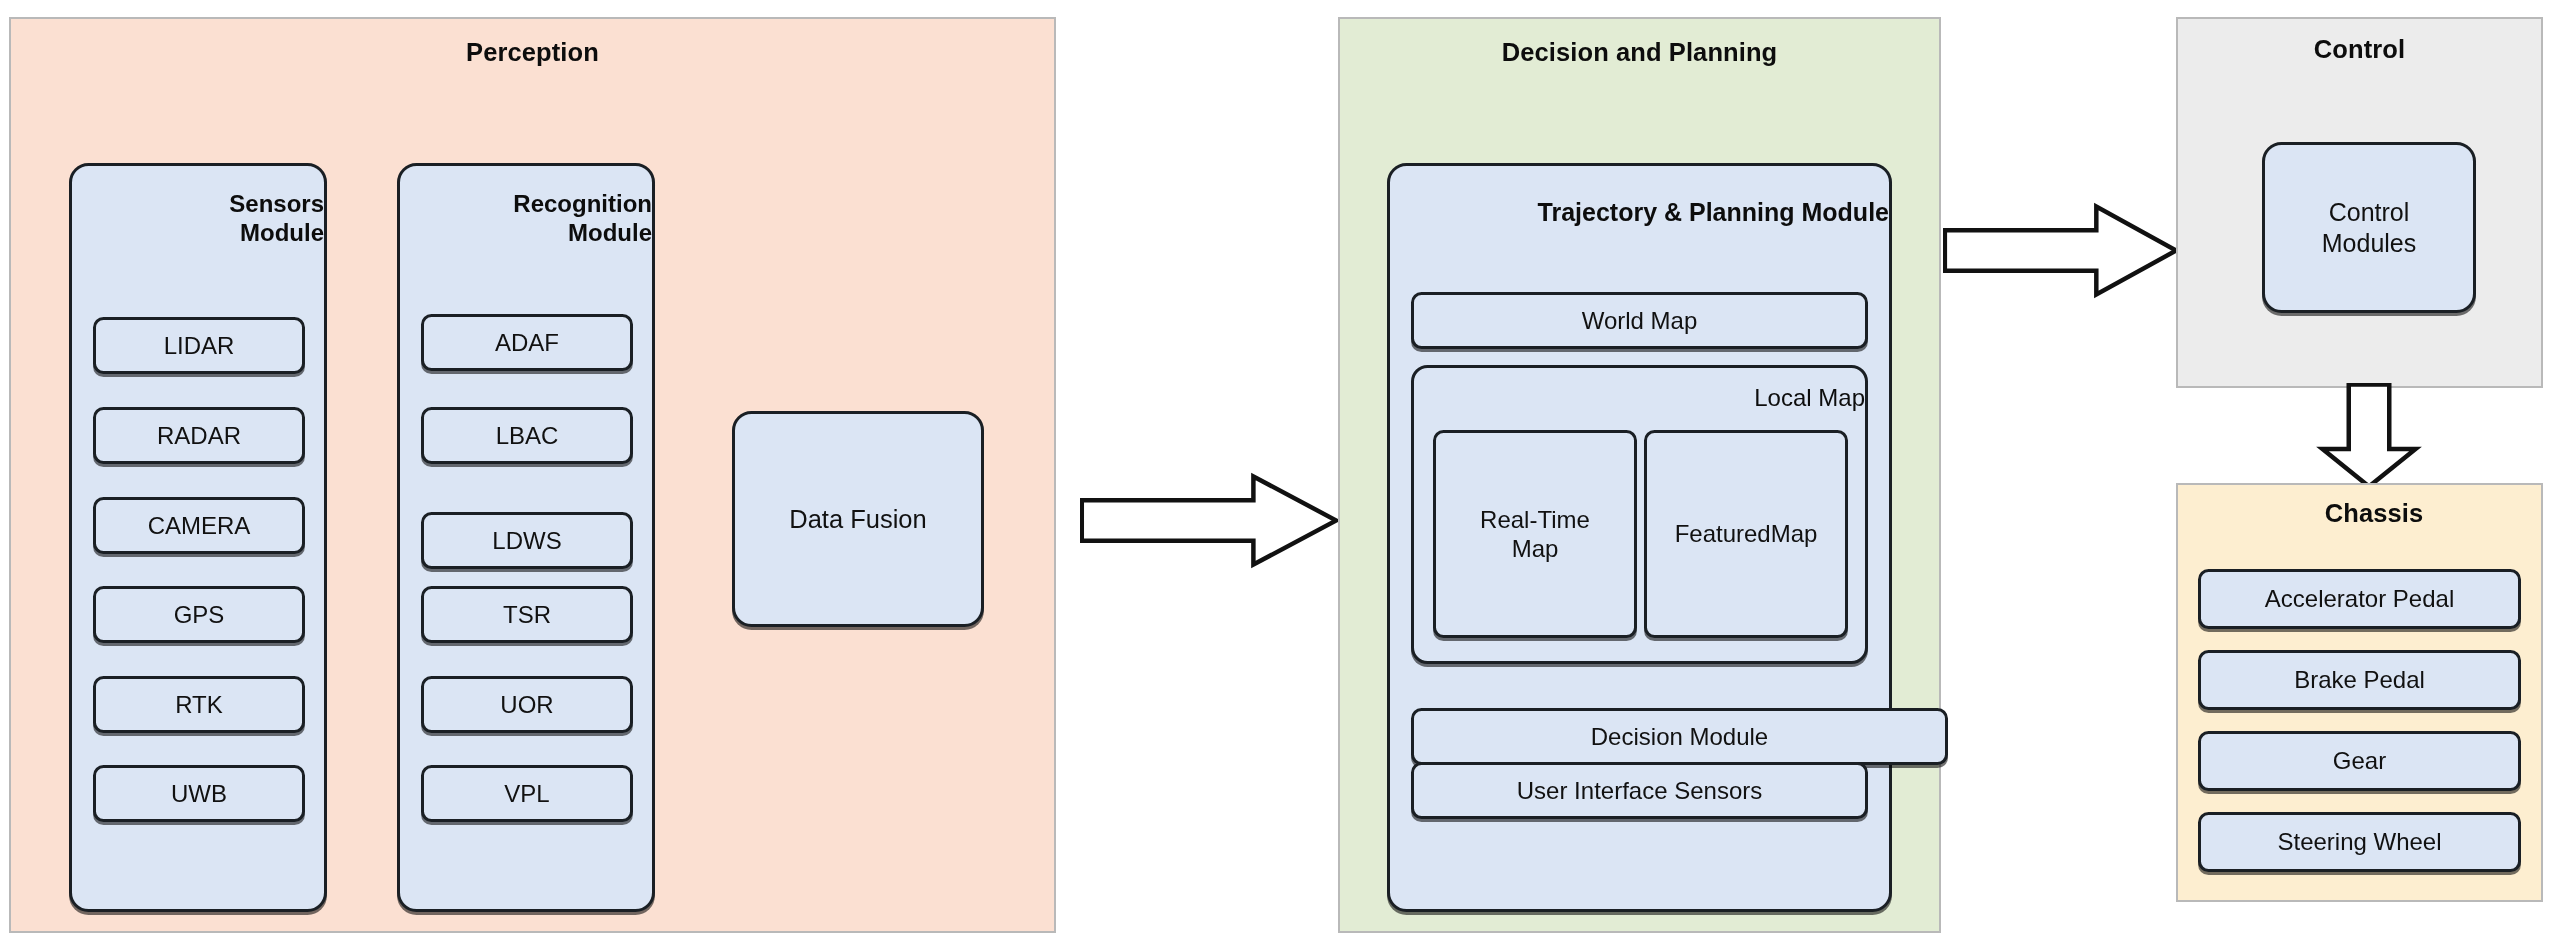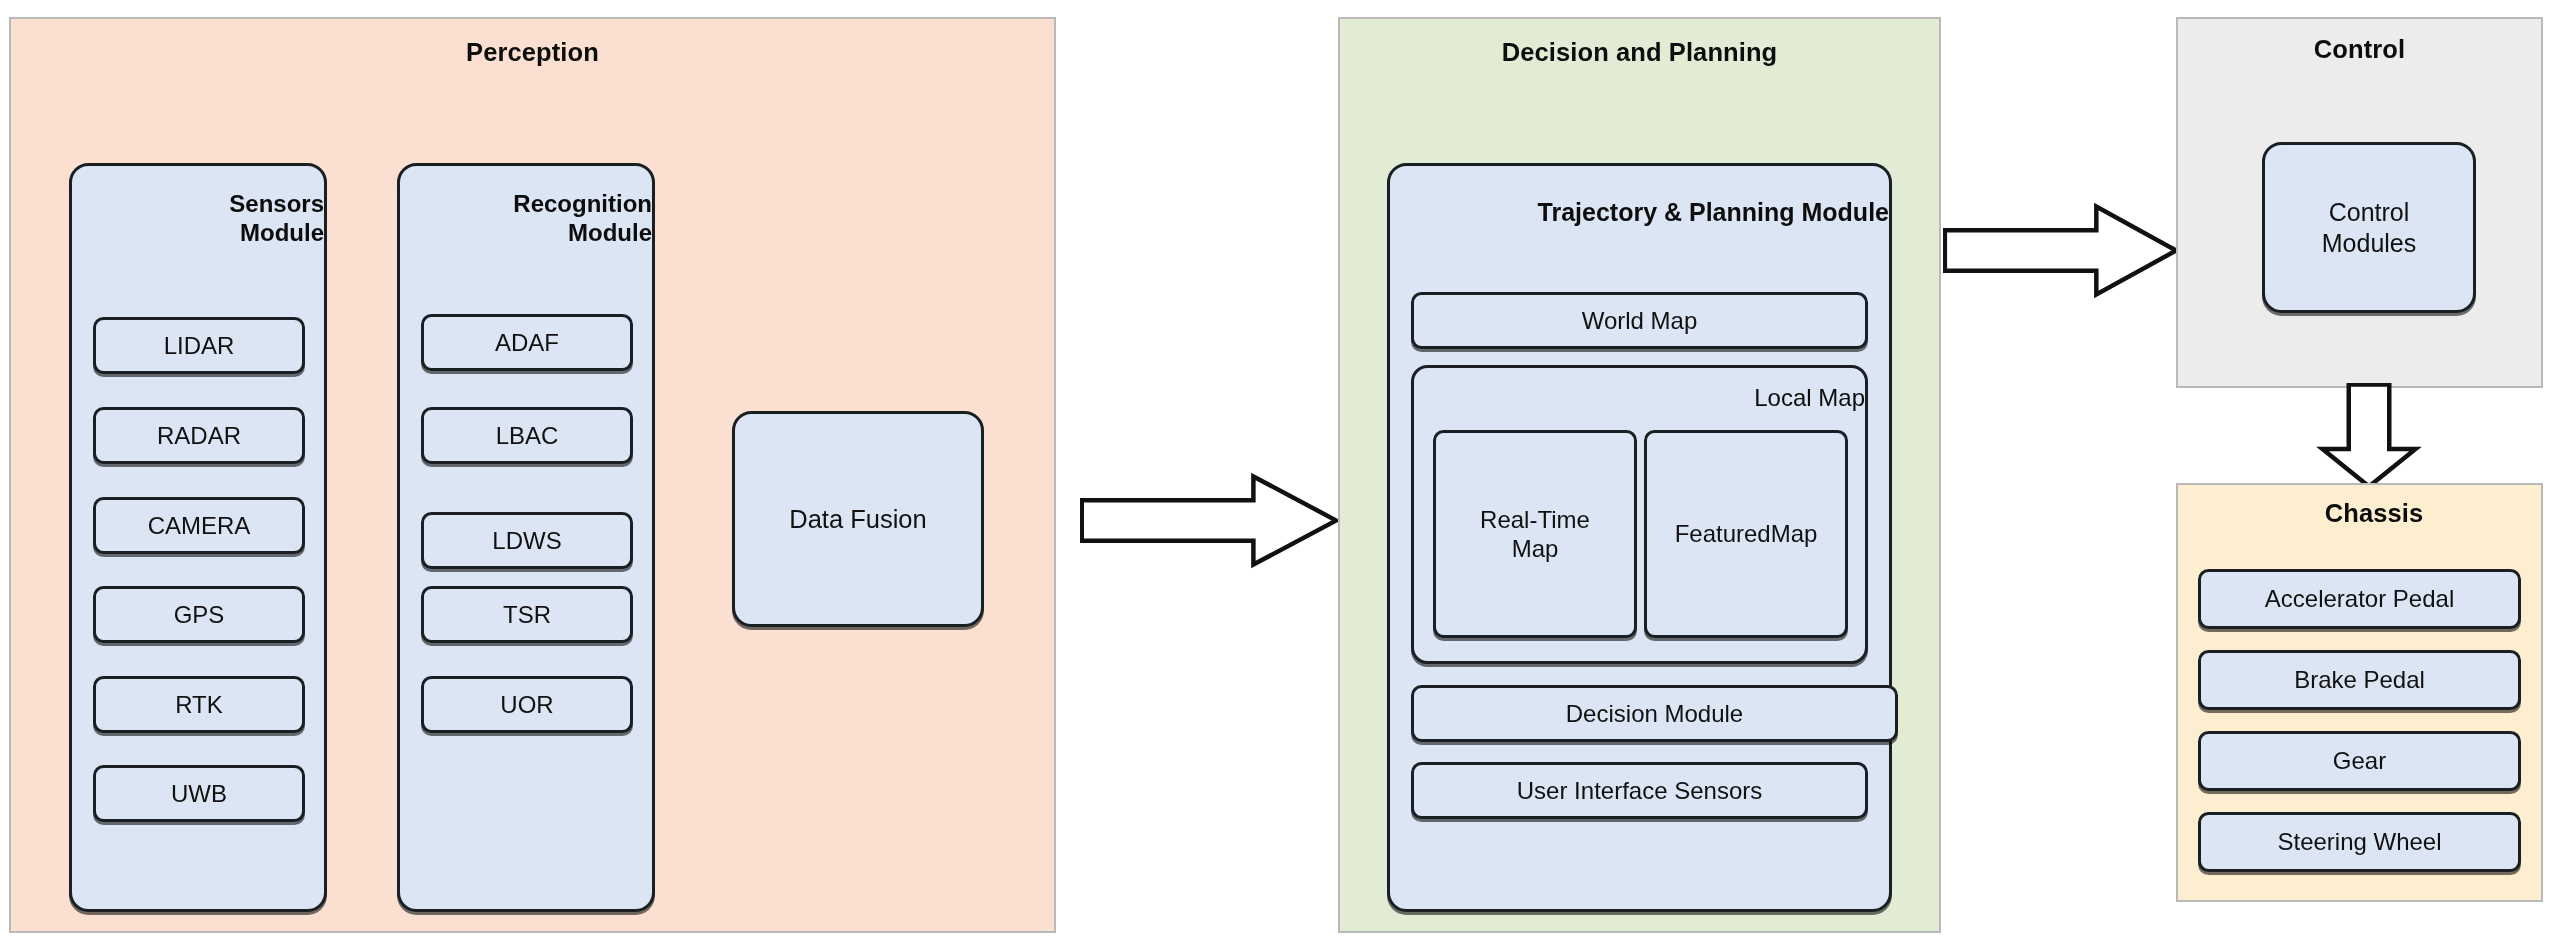--- a/index.html
+++ b/index.html
@@ -59,20 +59,21 @@
 
   <div class="card" style="left:397px;top:163px;width:258px;height:749px;">
     <div class="card-title" style="top:22.5px;">Recognition</div>
     <div class="card-title" style="top:52px;">Module</div>
   </div>
   <div class="pill" style="left:421px;top:314px;width:212px;height:57px;">ADAF</div>
   <div class="pill" style="left:421px;top:407px;width:212px;height:57px;">LBAC</div>
   <div class="pill" style="left:421px;top:512px;width:212px;height:57px;">LDWS</div>
   <div class="pill" style="left:421px;top:586px;width:212px;height:57px;">TSR</div>
   <div class="pill" style="left:421px;top:676px;width:212px;height:57px;">UOR</div>
+  <div class="pill" style="left:421px;top:765px;width:212px;height:57px;">VPL</div>
 
   <div class="card" style="left:732px;top:411px;width:252px;height:216px;display:flex;align-items:center;justify-content:center;">
     <span style="font-size:25.5px;color:#111;">Data Fusion</span>
   </div>
 
   <div class="arrow" style="left:1080px;top:472px;width:258px;height:97px;">
     <svg width="258" height="97" viewBox="0 0 345 130">
       <polygon points="2,38 232,38 232,6 343,65 232,124 232,92 2,92" fill="#ffffff" stroke="#111111" stroke-width="6" stroke-linejoin="miter"></polygon>
     </svg>
   </div>
@@ -92,21 +93,21 @@
   </div>
   <div class="pill two-line" style="left:1433px;top:430px;width:204px;height:208px;flex-direction:column;">
     <span>Real-Time</span>
     <span>Map</span>
   </div>
   <div class="pill two-line" style="left:1644px;top:430px;width:204px;height:208px;">
     <span>Featured</span>
     <span>Map</span>
   </div>
 
-  <div class="pill" style="left:1411px;top:685px;width:487px;height:57px;">Decision Module</div>
+  <div class="pill" style="left:1411px;top:708px;width:537px;height:57px;">Decision Module</div>
   <div class="pill" style="left:1411px;top:762px;width:457px;height:57px;">User Interface Sensors</div>
 
   <div class="arrow" style="left:1943px;top:202px;width:235px;height:97px;">
     <svg width="235" height="97" viewBox="0 0 314 130">
       <polygon points="2,38 205,38 205,6 312,65 205,124 205,92 2,92" fill="#ffffff" stroke="#111111" stroke-width="6" stroke-linejoin="miter"></polygon>
     </svg>
   </div>
 
   <div class="panel" id="panel-control">
     <div class="panel-title" style="top:16.5px;">Control</div>

